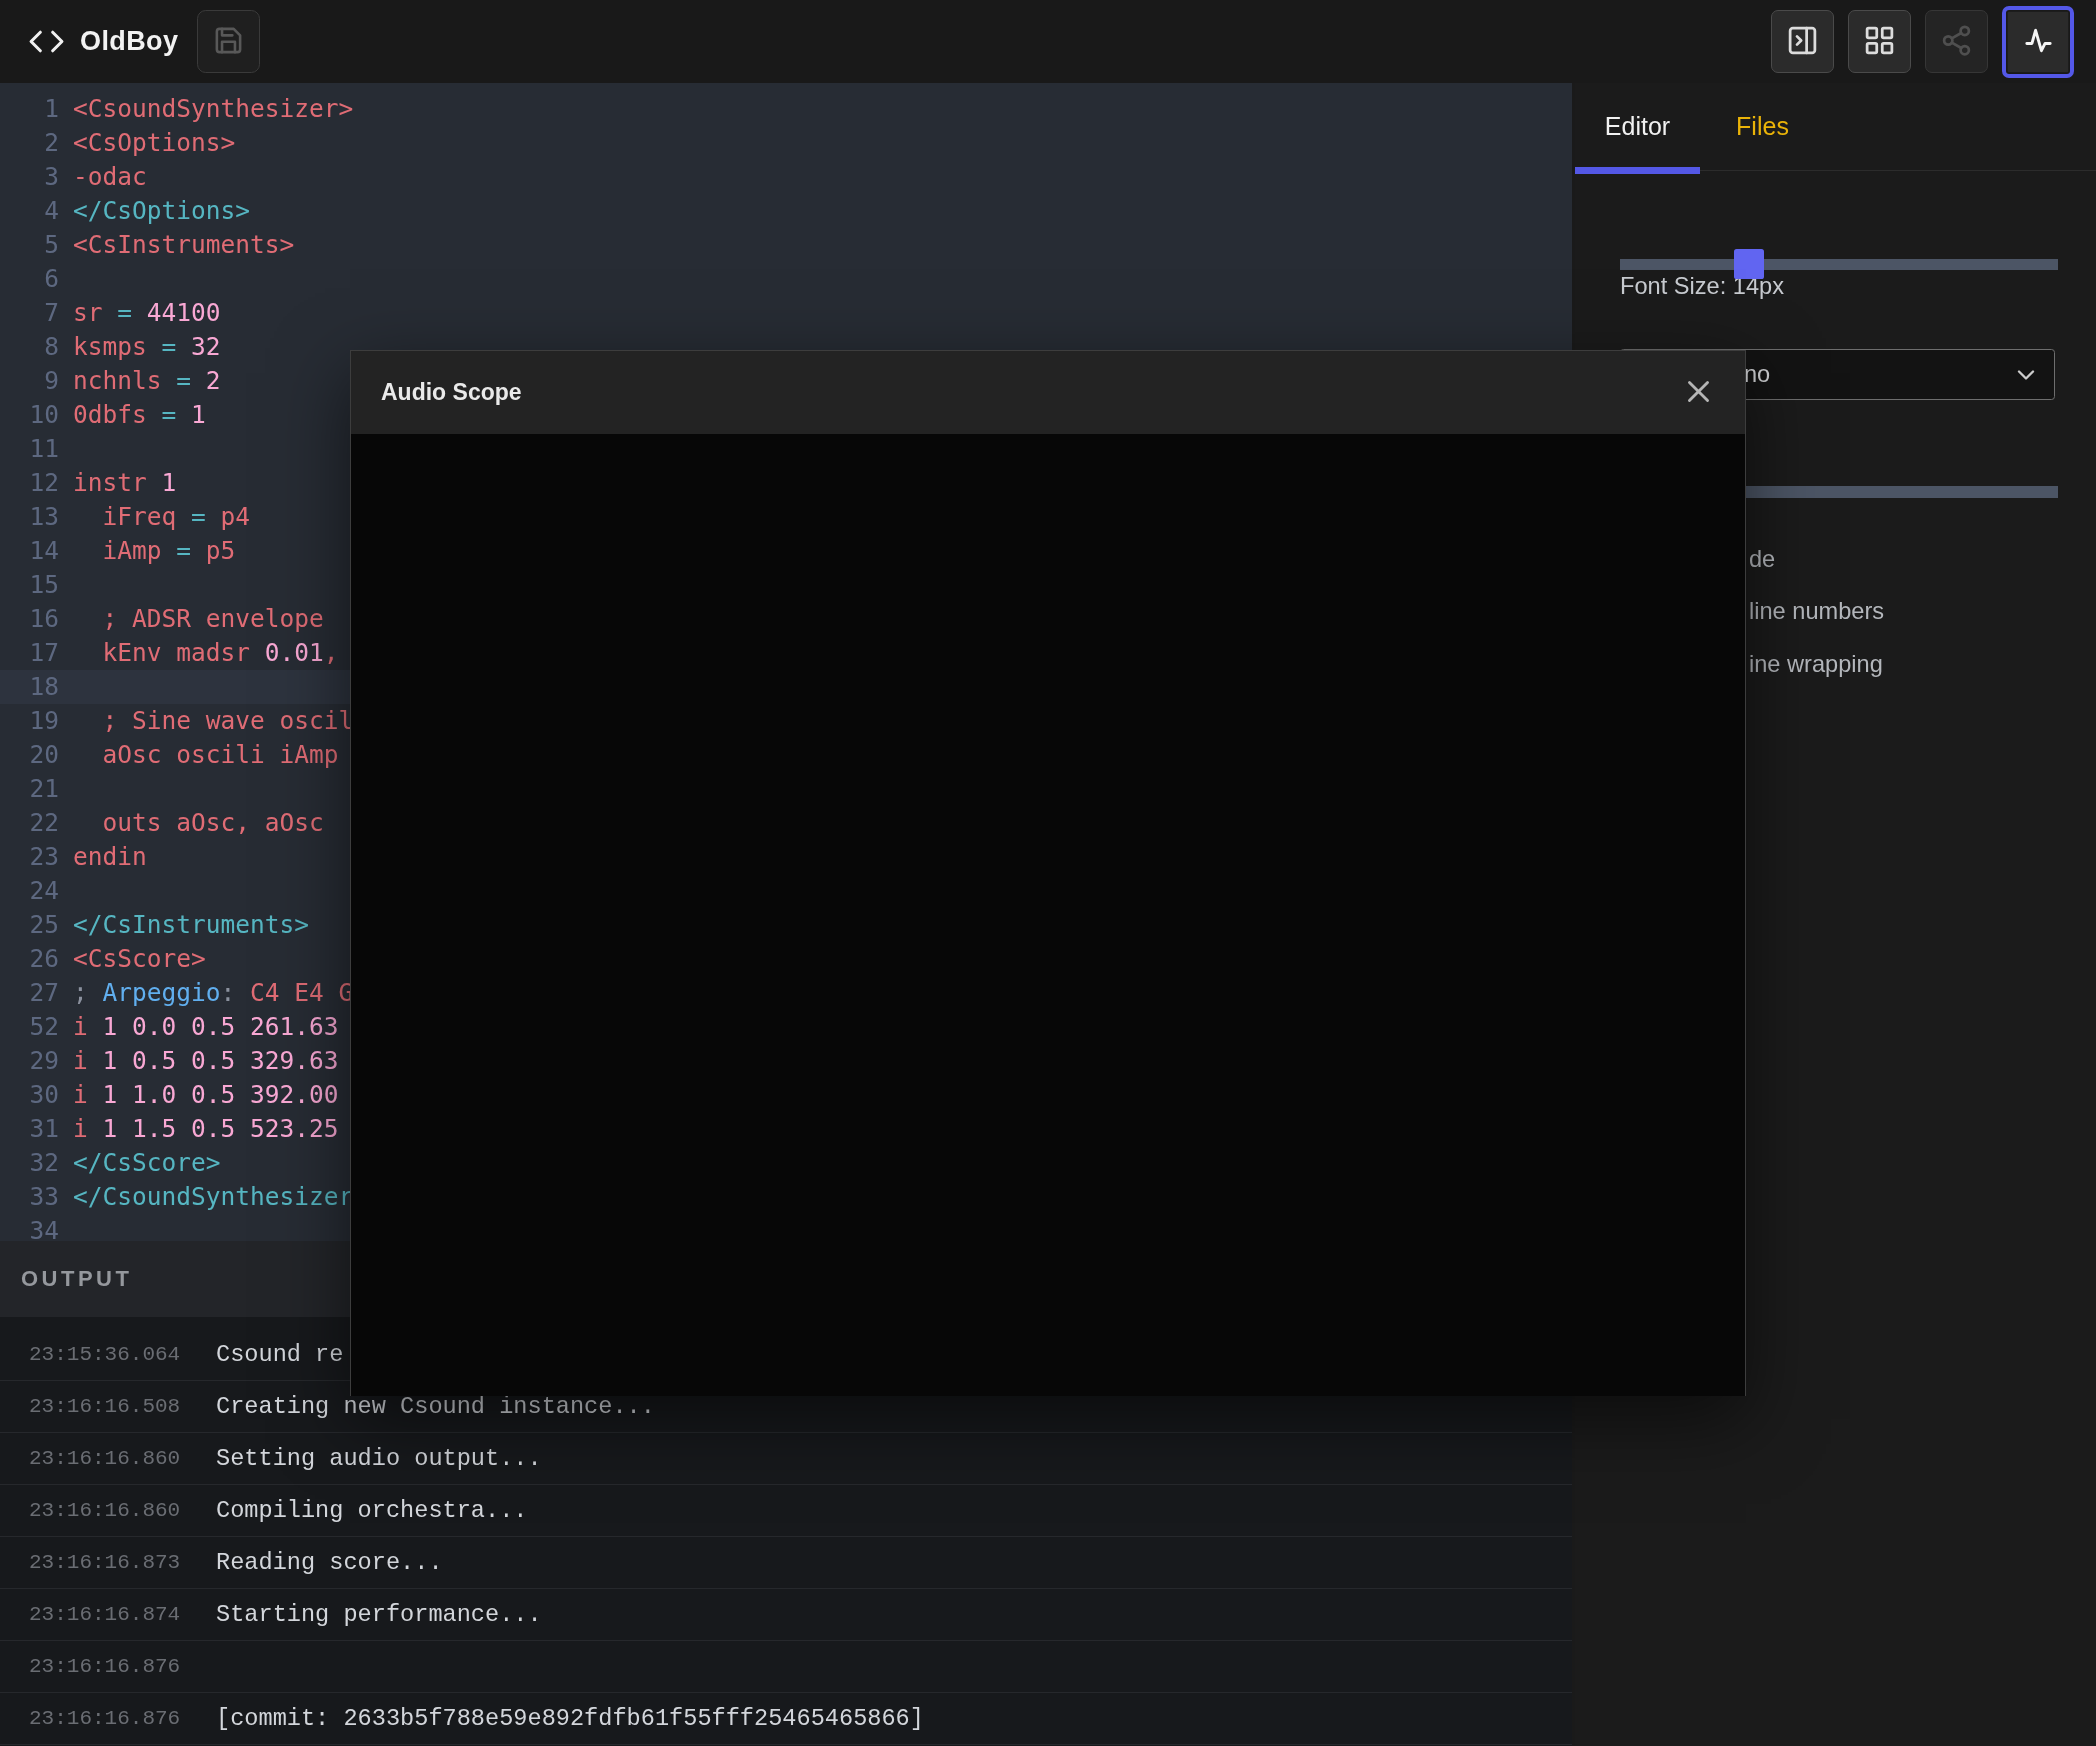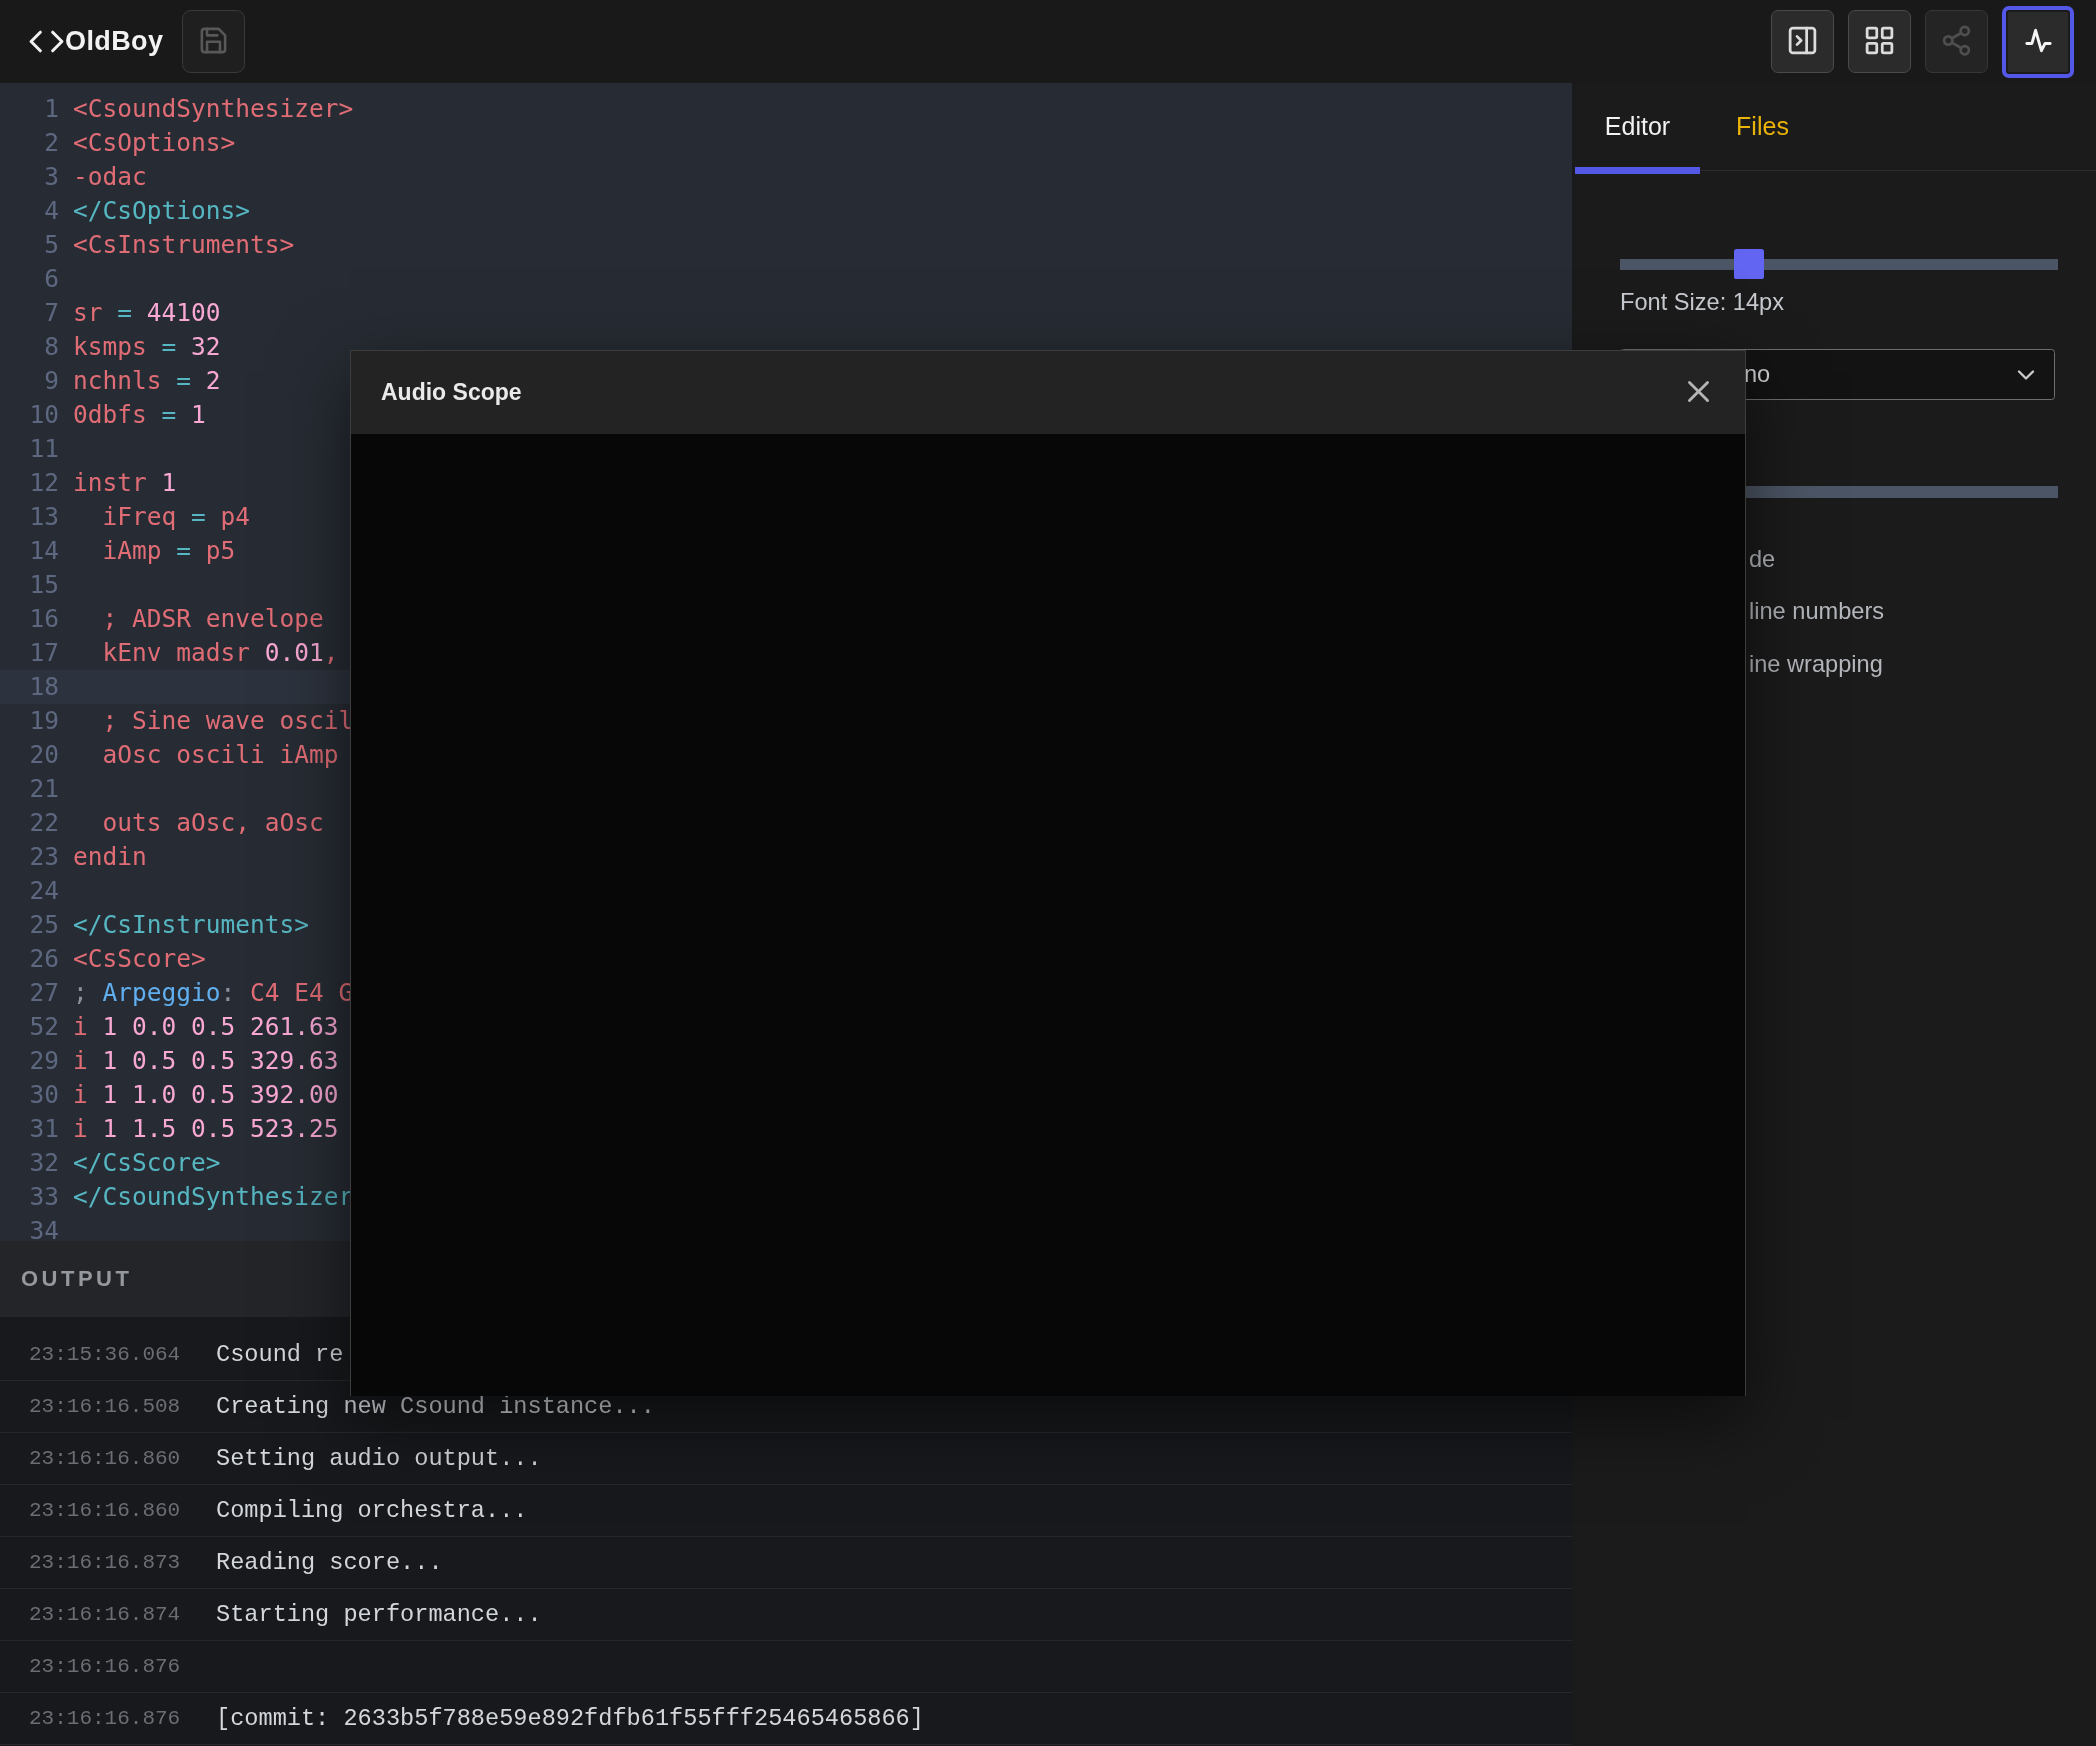--- a/index.html
+++ b/index.html
@@ -3,21 +3,21 @@
 <meta charset="utf-8">
 <style>
   * { margin:0; padding:0; box-sizing:border-box; }
   html,body { background:#111; }
   body { font-family:"Liberation Sans", sans-serif; }
   #root { position:relative; width:2096px; height:1747px; overflow:hidden; background:#1a1a1a; }
 
   
   #topbar { position:absolute; left:0; top:0; width:2096px; height:83px; background:#191919; display:flex; align-items:center; }
   #logo-icon { margin-left:28px; color:#f0f0f0; display:flex; }
-  #app-title { font-size:27px; font-weight:bold; color:#f2f2f2; letter-spacing:0.4px;text-align:right; }
+  #app-title { margin-left:15px; font-size:27px; font-weight:bold; color:#f2f2f2; letter-spacing:0.4px;text-align:right; }
   #save-btn { margin-left:19px; width:63px; height:63px; border-radius:8.7px; border:1.7px solid #3a3a3a; background:#1f1f1f; display:flex; align-items:center; justify-content:center; color:#585858; cursor:pointer; }
   #toolbar { margin-left:auto; margin-right:22px; display:flex; align-items:center; gap:14px; }
   .tbtn { width:63px; height:63px; border-radius:7px; border:1.7px solid #4a4a4a; background:#2b2b2b; display:flex; align-items:center; justify-content:center; color:#dcdcdc; cursor:pointer; }
   .tbtn.dim { border-color:#363636; background:#242424; color:#4f4f4f; }
   .tbtn.active { width:72px; height:72px; border:4.4px solid #5458e8; background:#2b2b2b; color:#f5f5f5; box-shadow:inset 0 0 0 1.7px #191919; }
 
   
   #editor { position:absolute; left:0; top:83px; width:1572px; height:1158px; background:#272c34; overflow:hidden; padding-top:8.7px; }
   .line { height:34px; line-height:34px; white-space:pre; font-family:"DejaVu Sans Mono", monospace; font-size:24.5px; }
   .line.active { background:#2d333e; }
@@ -203,21 +203,21 @@
           <span class="omsg">[commit: 2633b5f788e59e892fdfb61f55fff25465465866]</span>
         </div>
       </div>
   </section>
 
   <aside id="sidebar">
     <nav id="tabbar">
       <div class="tab active">Editor</div>
       <div class="tab">Files</div>
     </nav>
-    <span class="side-label" style="top:206px">Font Size: 14px</span>
+    <span class="side-label" style="top:190px">Font Size: 14px</span>
     <div id="fs-track">
       <div id="fs-thumb"></div>
     </div>
     <span class="side-label" style="top:314px">Font Family</span>
     <div id="ff-select">
       <span id="ff-text">no</span>
       <span id="ff-chevron">
         <svg width="28" height="28" viewBox="0 0 24 24" fill="none" stroke="currentColor" stroke-width="2" stroke-linecap="round" stroke-linejoin="round">
             <polyline points="6 9 12 15 18 9"></polyline>
           </svg>

